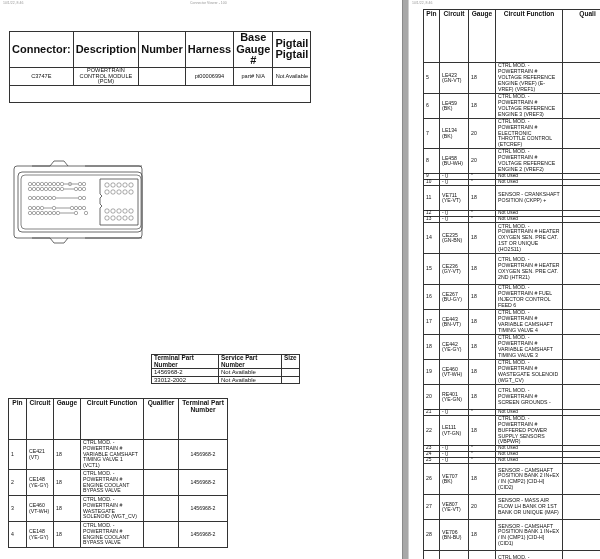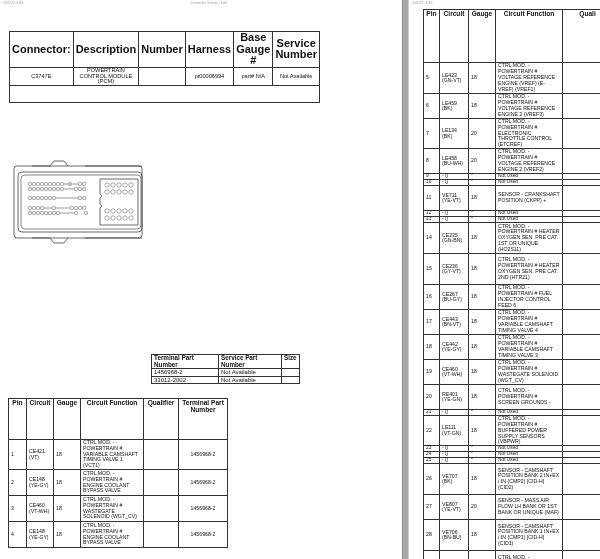--- a/index.html
+++ b/index.html
@@ -41,21 +41,21 @@
   <div class="hdr" style="left:190px;">Connector Viewer - 100</div>
 
   <table id="conn-table">
     <thead>
       <tr>
         <th style="width:40px">Connector:</th>
         <th style="width:122px">Description</th>
         <th style="width:22px">Number</th>
         <th style="width:35px">Harness</th>
         <th style="width:46px">Base Gauge #</th>
-        <th>Service Number</th>
+        <th>Pigtail Pigtail</th>
       </tr>
     </thead>
     <tbody>
       <tr>
         <td>C3747E</td>
         <td>POWERTRAIN CONTROL MODULE (PCM)</td>
         <td></td>
         <td>pt00006994</td>
         <td>part# N/A</td>
         <td>Not Available</td>

